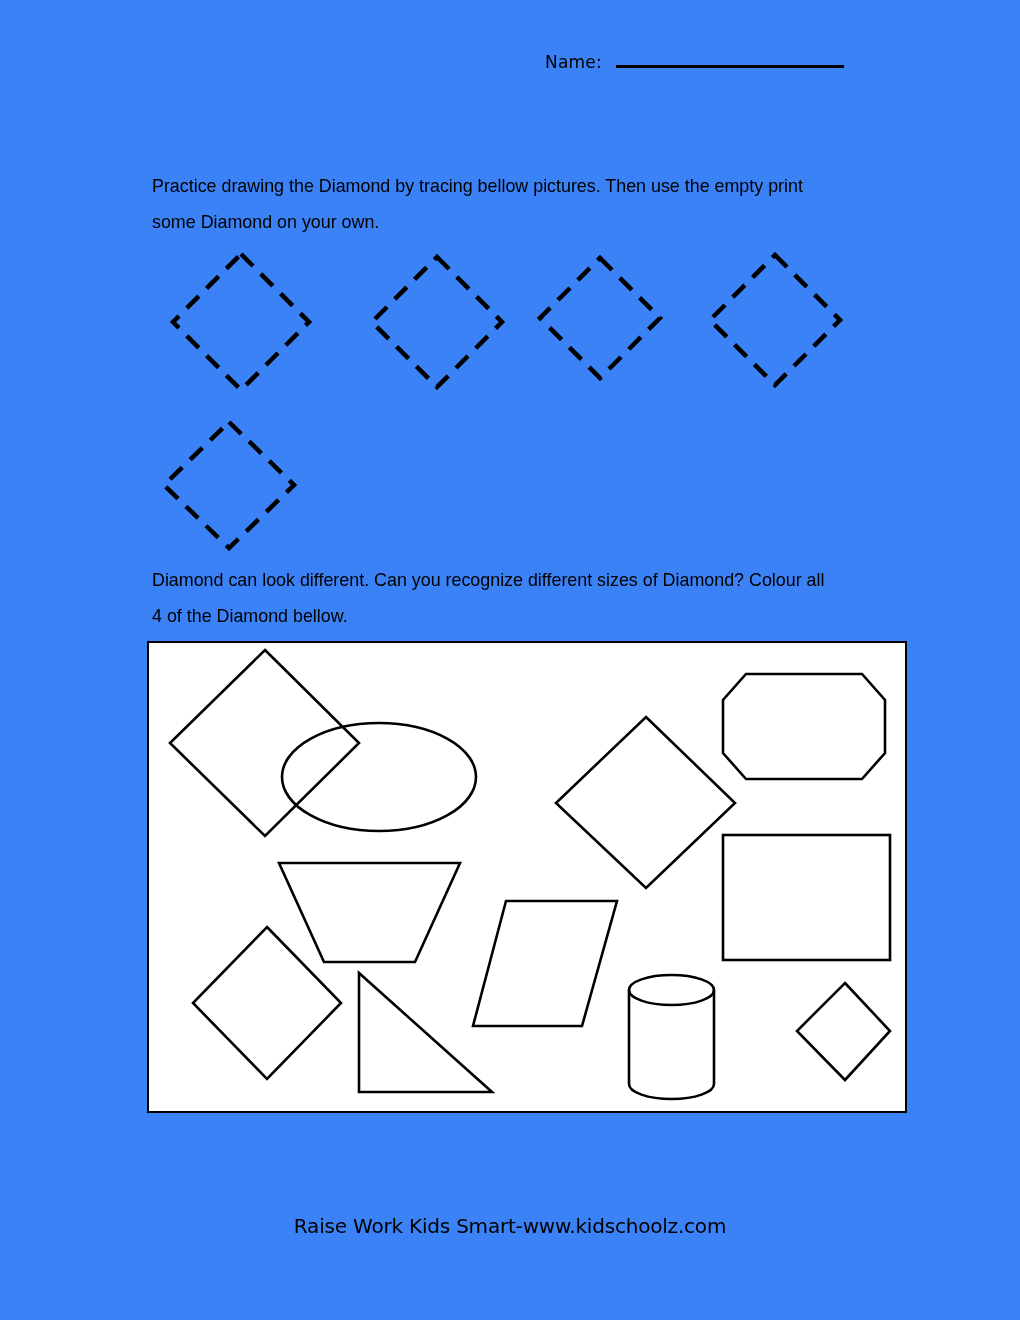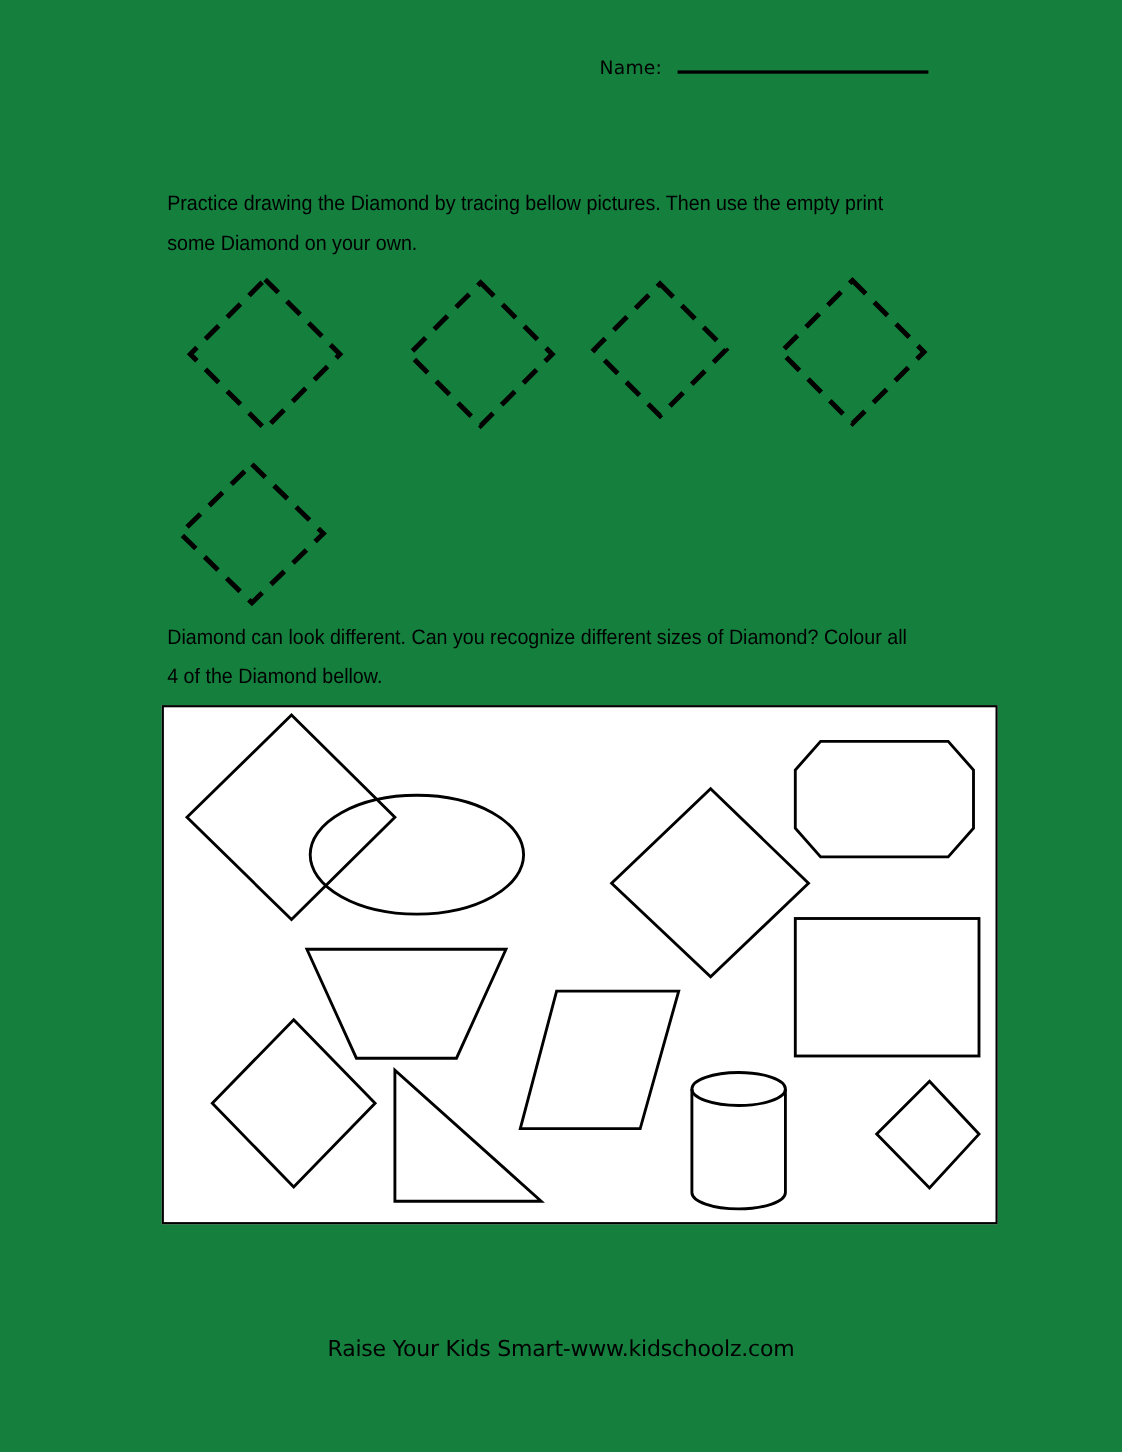--- a/index.html
+++ b/index.html
@@ -14,21 +14,21 @@
     font-family: "Liberation Sans", sans-serif;
     color: #000000;
     overflow: hidden;
   }
 
   .page {
     position: absolute;
     left: 0; top: 0;
     width: 1020px;
     height: 1320px;
-    background: #15803d;
+    background: #3b82f6;
   }
 
   
   .name-row {
     position: absolute;
     left: 545px;
     top: 52px;
     display: flex;
     align-items: baseline;
     gap: 14px;
@@ -170,15 +170,15 @@
           <path d="M480,347 L480,441 A42.5,15 0 0 0 565,441 L565,347"></path>
           <ellipse cx="522.5" cy="347" rx="42.5" ry="15"></ellipse>
         </g>
 
         <polygon points="696,340 741,388 696,437 648,388"></polygon>
 
       </g>
     </svg>
   </div>
 
-  <div class="footer">Raise Your Kids Smart-www.kidschoolz.com</div>
+  <div class="footer">Raise Work Kids Smart-www.kidschoolz.com</div>
 
 </div>
 
 </body></html>

